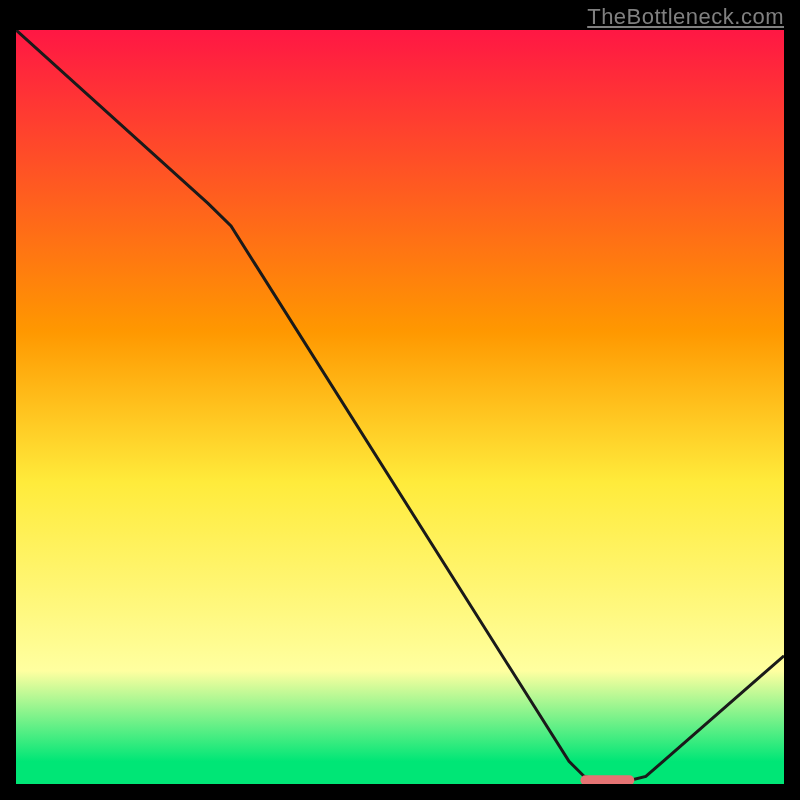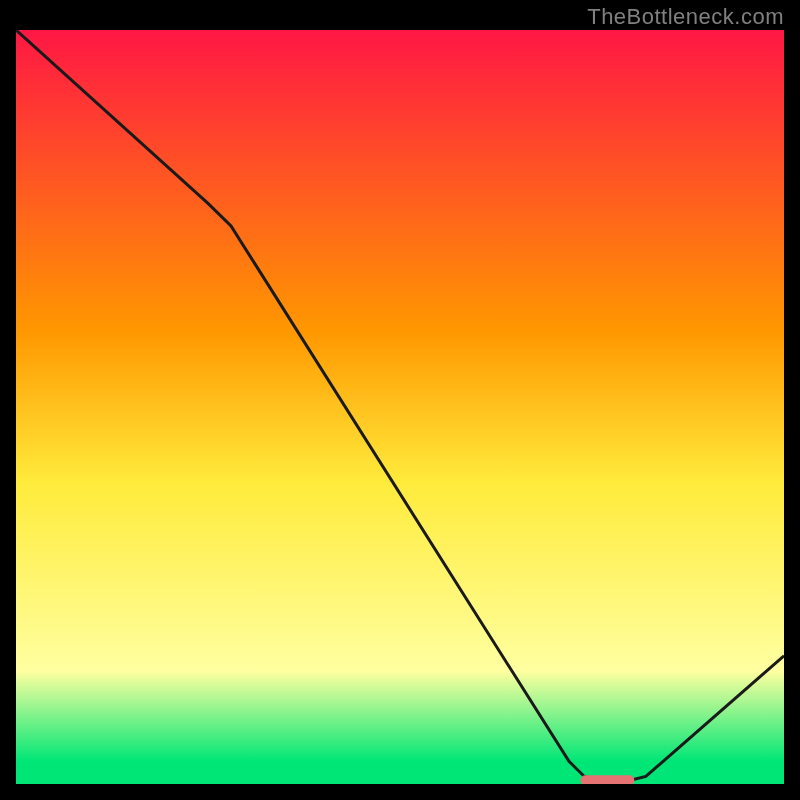--- a/index.html
+++ b/index.html
@@ -11,20 +11,21 @@
       position: relative;
     }
     .watermark {
       position: absolute;
       top: 4px;
       right: 16px;
       color: #808080;
       font-size: 22px;
       font-weight: 500;
       letter-spacing: 0.5px;
+      text-decoration: underline;
     }
     .chart-area {
       position: absolute;
       top: 30px;
       left: 16px;
       right: 16px;
       bottom: 16px;
     }
     svg {
       width: 100%;

